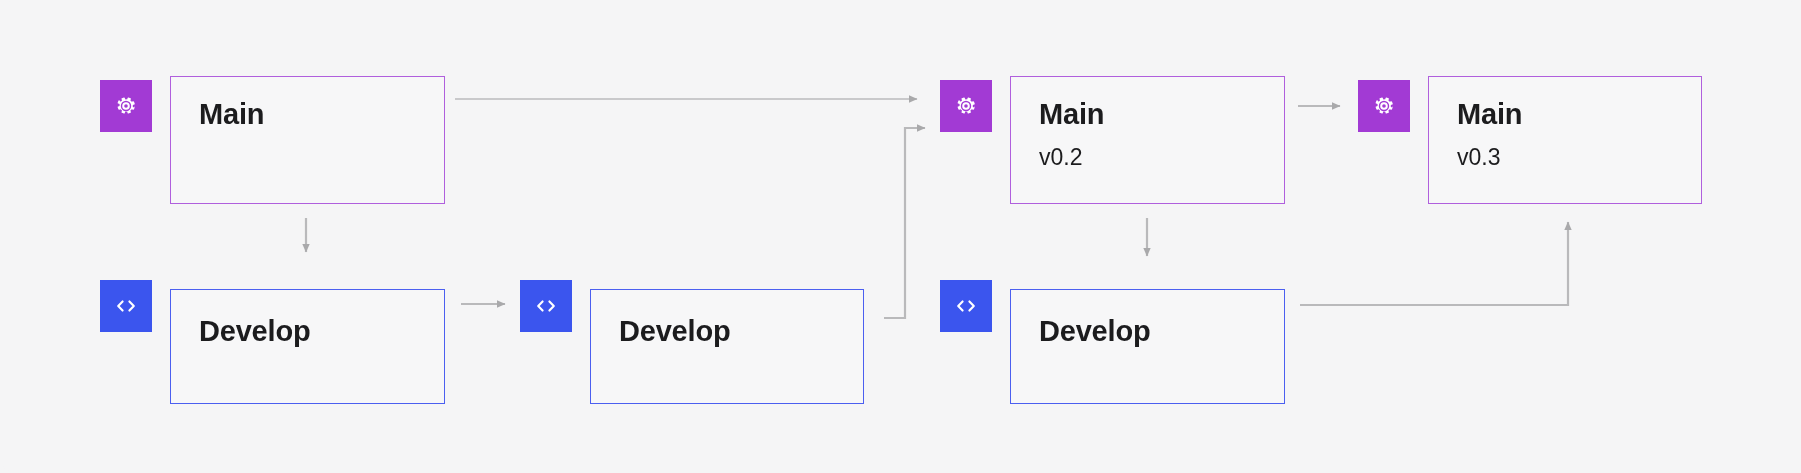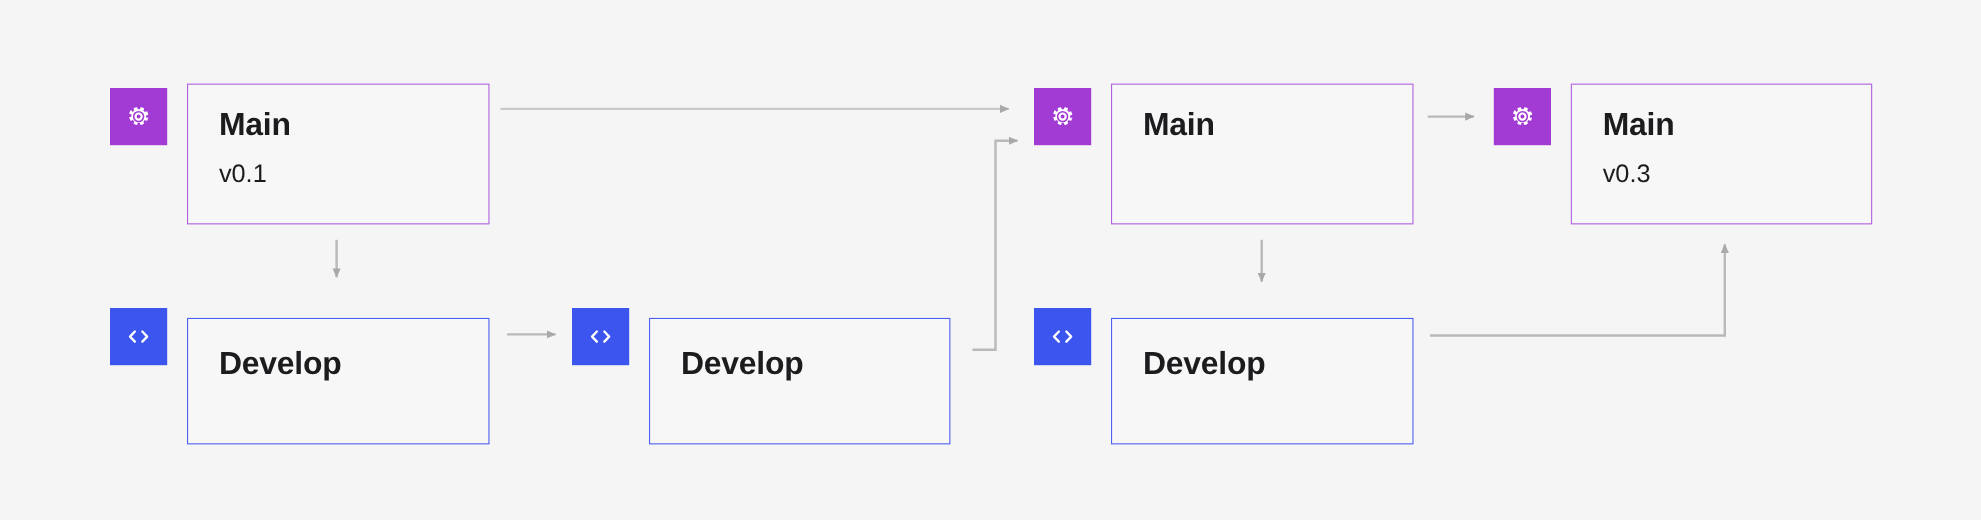--- a/index.html
+++ b/index.html
@@ -122,21 +122,20 @@
 
   <div class="node">
     <div class="node-icon icon-main" style="left:100px; top:80px;">
       <svg width="24" height="24" viewBox="0 0 24 24" aria-hidden="true">
         <path fill="#ffffff" d="M12 8.2a3.8 3.8 0 1 0 0 7.6 3.8 3.8 0 0 0 0-7.6zm0 5.6a1.8 1.8 0 1 1 0-3.6 1.8 1.8 0 0 1 0 3.6z"></path>
         <path fill="#ffffff" d="M20.3 13.4l-1.5-.5a6.9 6.9 0 0 0 0-1.8l1.5-.5a.7.7 0 0 0 .45-.9l-.75-2a.7.7 0 0 0-.9-.4l-1.45.55a7 7 0 0 0-1.3-1.3l.55-1.45a.7.7 0 0 0-.4-.9l-2-.75a.7.7 0 0 0-.9.45l-.5 1.5a6.9 6.9 0 0 0-1.8 0l-.5-1.5a.7.7 0 0 0-.9-.45l-2 .75a.7.7 0 0 0-.4.9l.55 1.45a7 7 0 0 0-1.3 1.3L5.3 6.3a.7.7 0 0 0-.9.4l-.75 2a.7.7 0 0 0 .45.9l1.5.5a6.9 6.9 0 0 0 0 1.8l-1.5.5a.7.7 0 0 0-.45.9l.75 2a.7.7 0 0 0 .9.4l1.45-.55a7 7 0 0 0 1.3 1.3l-.55 1.45a.7.7 0 0 0 .4.9l2 .75a.7.7 0 0 0 .9-.45l.5-1.5a6.9 6.9 0 0 0 1.8 0l.5 1.5a.7.7 0 0 0 .9.45l2-.75a.7.7 0 0 0 .4-.9l-.55-1.45a7 7 0 0 0 1.3-1.3l1.45.55a.7.7 0 0 0 .9-.4l.75-2a.7.7 0 0 0-.45-.9zM12 17.2a5.2 5.2 0 1 1 0-10.4 5.2 5.2 0 0 1 0 10.4z"></path>
       </svg>
     </div>
     <div class="node-box" style="left:170px; top:76px; width:275px; height:128px;">
       <div class="node-title">Main</div>
-      <div class="node-sub">v0.1</div>
     </div>
   </div>
 
   <div class="node">
     <div class="node-icon icon-develop" style="left:100px; top:280px;">
       <svg width="26" height="26" viewBox="0 0 26 26" aria-hidden="true">
         <path fill="none" stroke="#ffffff" stroke-width="2.1" stroke-linecap="round" stroke-linejoin="round" d="M9.6 8.4 L5.2 13 L9.6 17.6"></path>
         <path fill="none" stroke="#ffffff" stroke-width="2.1" stroke-linecap="round" stroke-linejoin="round" d="M16.4 8.4 L20.8 13 L16.4 17.6"></path>
       </svg>
     </div>
@@ -159,20 +158,21 @@
 
   <div class="node">
     <div class="node-icon icon-main" style="left:940px; top:80px;">
       <svg width="24" height="24" viewBox="0 0 24 24" aria-hidden="true">
         <path fill="#ffffff" d="M12 8.2a3.8 3.8 0 1 0 0 7.6 3.8 3.8 0 0 0 0-7.6zm0 5.6a1.8 1.8 0 1 1 0-3.6 1.8 1.8 0 0 1 0 3.6z"></path>
         <path fill="#ffffff" d="M20.3 13.4l-1.5-.5a6.9 6.9 0 0 0 0-1.8l1.5-.5a.7.7 0 0 0 .45-.9l-.75-2a.7.7 0 0 0-.9-.4l-1.45.55a7 7 0 0 0-1.3-1.3l.55-1.45a.7.7 0 0 0-.4-.9l-2-.75a.7.7 0 0 0-.9.45l-.5 1.5a6.9 6.9 0 0 0-1.8 0l-.5-1.5a.7.7 0 0 0-.9-.45l-2 .75a.7.7 0 0 0-.4.9l.55 1.45a7 7 0 0 0-1.3 1.3L5.3 6.3a.7.7 0 0 0-.9.4l-.75 2a.7.7 0 0 0 .45.9l1.5.5a6.9 6.9 0 0 0 0 1.8l-1.5.5a.7.7 0 0 0-.45.9l.75 2a.7.7 0 0 0 .9.4l1.45-.55a7 7 0 0 0 1.3 1.3l-.55 1.45a.7.7 0 0 0 .4.9l2 .75a.7.7 0 0 0 .9-.45l.5-1.5a6.9 6.9 0 0 0 1.8 0l.5 1.5a.7.7 0 0 0 .9.45l2-.75a.7.7 0 0 0 .4-.9l-.55-1.45a7 7 0 0 0 1.3-1.3l1.45.55a.7.7 0 0 0 .9-.4l.75-2a.7.7 0 0 0-.45-.9zM12 17.2a5.2 5.2 0 1 1 0-10.4 5.2 5.2 0 0 1 0 10.4z"></path>
       </svg>
     </div>
     <div class="node-box" style="left:1010px; top:76px; width:275px; height:128px;">
       <div class="node-title">Main</div>
+      <div class="node-sub">v0.2</div>
     </div>
   </div>
 
   <div class="node">
     <div class="node-icon icon-develop" style="left:940px; top:280px;">
       <svg width="26" height="26" viewBox="0 0 26 26" aria-hidden="true">
         <path fill="none" stroke="#ffffff" stroke-width="2.1" stroke-linecap="round" stroke-linejoin="round" d="M9.6 8.4 L5.2 13 L9.6 17.6"></path>
         <path fill="none" stroke="#ffffff" stroke-width="2.1" stroke-linecap="round" stroke-linejoin="round" d="M16.4 8.4 L20.8 13 L16.4 17.6"></path>
       </svg>
     </div>

